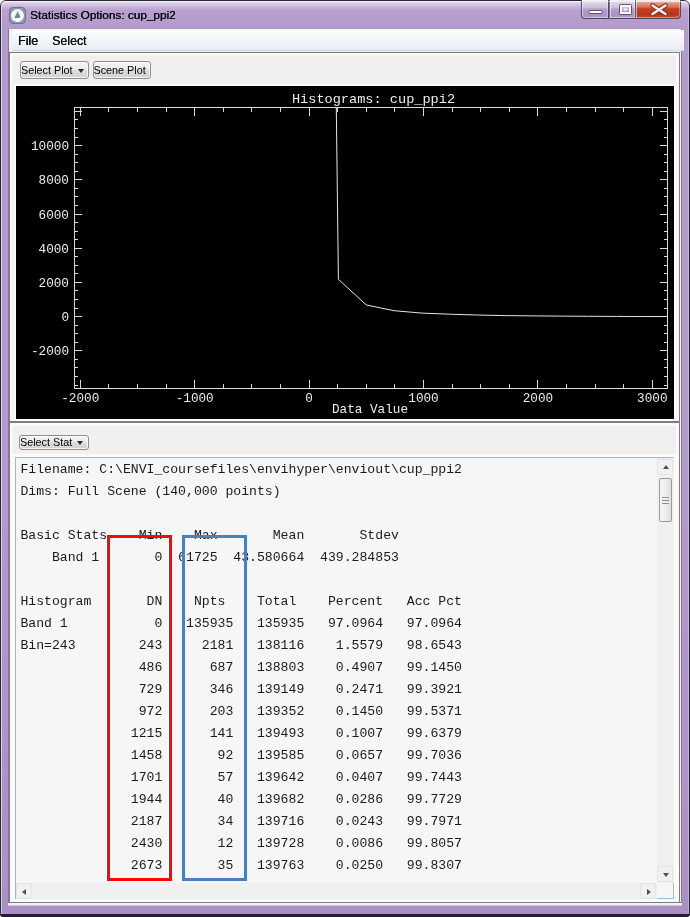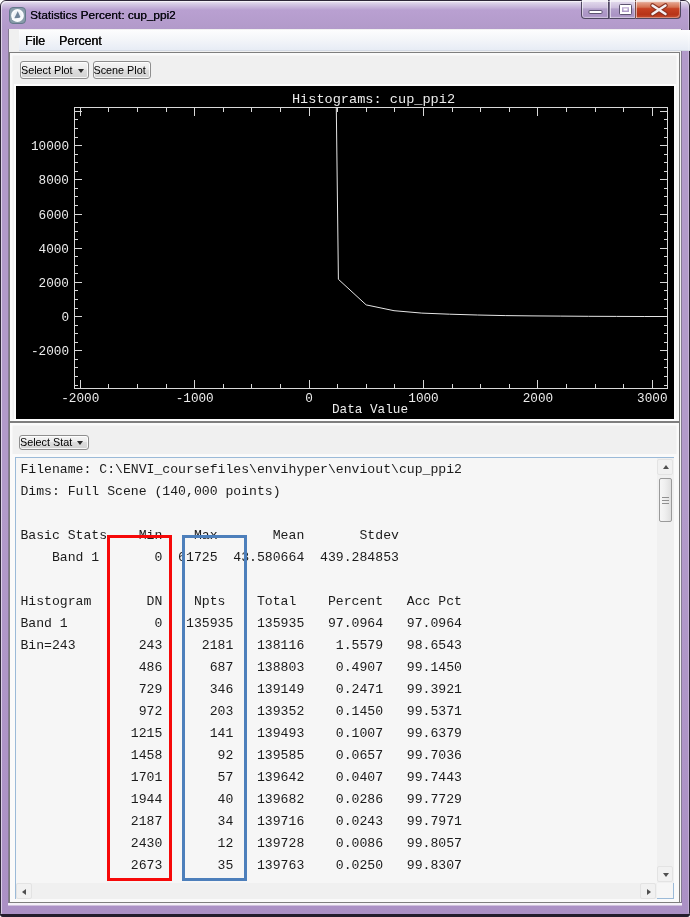--- a/index.html
+++ b/index.html
@@ -13,21 +13,21 @@
 #title{position:absolute;left:30px;top:7.5px;font-size:11.8px;color:#0a0a12;text-shadow:0.3px 0 0 #0a0a12;z-index:5;}
 #caps{position:absolute;left:581px;top:0px;z-index:6;}
 .cap{position:absolute;top:0;height:19px;border:1px solid #4f4760;border-top:none;overflow:hidden;}
 #cap-min{left:0;width:28px;border-radius:0 0 0 4px;}
 #cap-max{left:28px;width:26px;border-left:1px solid #796f8c;border-right:none;}
 #cap-close{left:54px;width:46px;border-radius:0 0 4px 0;border-left:1px solid #7a4a42;}
 .lav{background:linear-gradient(#e7e0f0 0%,#cdbedd 42%,#b3a0cb 50%,#aa93c4 85%,#b6a3cd 100%);}
 .capin{position:absolute;left:0;top:0;right:0;bottom:0;box-shadow:inset 1px 1px 0 rgba(255,255,255,.55),inset -1px -1px 0 rgba(255,255,255,.35);border-radius:inherit;}
 #cap-close{background:linear-gradient(#eddfd9 0%,#e29a82 18%,#d4704f 40%,#c64122 48%,#b73418 80%,#c54e31 100%);}
 #client{position:absolute;left:8px;top:29px;width:674px;height:874px;background:#f0f0f0;border:1px solid #847a92;border-top:none;box-shadow:0 2.5px 0 rgba(252,251,253,.9);z-index:10;}
-#menubar{position:absolute;left:19px;top:30px;width:672px;height:21px;background:linear-gradient(#fdfdfe,#f3f5f9 50%,#e7ecf5);border-bottom:1px solid #d4dae4;z-index:12;}
+#menubar{position:absolute;left:12px;top:30px;width:672px;height:21px;background:linear-gradient(#fdfdfe,#f3f5f9 50%,#e7ecf5);border-bottom:1px solid #d4dae4;z-index:12;}
 .menu{position:absolute;top:4px;font-size:12.4px;color:#0d0d0d;text-shadow:0.35px 0 0 #0d0d0d;}
 .frame{position:absolute;border:1px solid #7e7e7e;background:#f0f0f0;box-shadow:inset 0 0 0 2.5px #fafafa;z-index:11;}
 .btn{position:absolute;z-index:13;border:1px solid #8e8e8e;border-radius:3px;
  background:linear-gradient(#f5f5f5,#ebebeb 45%,#dddddd 50%,#d2d2d2);
  box-shadow:inset 0 0 0 1px rgba(255,255,255,.8);
  font-size:10.8px;color:#000;display:flex;align-items:center;justify-content:flex-start;}
 .arr{display:inline-block;width:0;height:0;border-left:3.5px solid transparent;border-right:3.5px solid transparent;border-top:4px solid #2a2a2a;margin-left:5px;position:relative;top:1px;}
 #plotwhite{position:absolute;left:14px;top:84px;width:662px;height:336.5px;background:#fdfdfd;z-index:12;}
 #plotblack{position:absolute;left:16px;top:86px;width:658px;height:333px;background:#000;z-index:13;}
 #textwidget{position:absolute;left:15px;top:457px;width:659px;height:442px;border:1px solid #9bbad8;background:#f6f6f6;box-shadow:0 0 0 3px #fafafa;z-index:12;}
@@ -63,25 +63,25 @@
         <path d="M16.5 5.5 L29.5 14 M29.5 5.5 L16.5 14" stroke="#f4f1f4" stroke-width="2.4" stroke-linecap="round" fill="none"></path>
       </svg>
  </div>
 </div>
 <svg id="icon" width="17" height="17" style="position:absolute;left:9px;top:7px;z-index:6;">
  <rect x="0.5" y="0.5" width="16" height="16" rx="3.5" fill="#889ca9" stroke="#64788b"></rect>
  <circle cx="8.5" cy="8.5" r="5.4" fill="#eef2f6" stroke="#fafcfe" stroke-width="2"></circle>
  <path d="M5.3 11.2 L8.7 4.2 L11.8 10.8 Z" fill="#70859a"></path>
  <path d="M3.2 11.8 Q8.5 14.8 13.8 9.2" fill="none" stroke="#fafcfe" stroke-width="1.6"></path>
 </svg>
-<div id="title">Statistics Percent: cup_ppi2</div>
+<div id="title">Statistics Options: cup_ppi2</div>
 <div id="client"></div>
 <div id="menubar">
  <div class="menu" style="left:6px;">File</div>
- <div class="menu" style="left:40px;">Percent</div>
+ <div class="menu" style="left:40px;">Select</div>
 </div>
 <div class="frame" id="frameTop" style="left:9px;top:52px;width:671px;height:370px;"></div>
 <div class="frame" id="frameBot" style="left:9px;top:422px;width:671px;height:480.5px;"></div>
 <div class="btn" style="left:20px;top:60.5px;width:68.5px;height:18.5px;">Select Plot<span class="arr"></span></div>
 <div class="btn" style="left:92.5px;top:60.5px;width:58px;height:18.5px;">Scene Plot</div>
 <div id="plotwhite"></div>
 <div id="plotblack">
 <svg id="plotsvg" width="658" height="333" viewBox="0 0 658 333">
 <rect x="58.3" y="21.5" width="593.5" height="280.9" fill="none" stroke="#d9d9d9" stroke-width="1" shape-rendering="crispEdges"></rect>
 <path d="M64.3 302.4 V294.4 M64.3 21.5 V29.5 M92.9 302.4 V298.4 M92.9 21.5 V25.5 M121.5 302.4 V298.4 M121.5 21.5 V25.5 M150.1 302.4 V298.4 M150.1 21.5 V25.5 M178.7 302.4 V294.4 M178.7 21.5 V29.5 M207.3 302.4 V298.4 M207.3 21.5 V25.5 M235.9 302.4 V298.4 M235.9 21.5 V25.5 M264.5 302.4 V298.4 M264.5 21.5 V25.5 M293.1 302.4 V294.4 M293.1 21.5 V29.5 M321.7 302.4 V298.4 M321.7 21.5 V25.5 M350.3 302.4 V298.4 M350.3 21.5 V25.5 M378.9 302.4 V298.4 M378.9 21.5 V25.5 M407.5 302.4 V294.4 M407.5 21.5 V29.5 M436.1 302.4 V298.4 M436.1 21.5 V25.5 M464.7 302.4 V298.4 M464.7 21.5 V25.5 M493.3 302.4 V298.4 M493.3 21.5 V25.5 M521.9 302.4 V294.4 M521.9 21.5 V29.5 M550.5 302.4 V298.4 M550.5 21.5 V25.5 M579.1 302.4 V298.4 M579.1 21.5 V25.5 M607.7 302.4 V298.4 M607.7 21.5 V25.5 M636.3 302.4 V294.4 M636.3 21.5 V29.5 M58.3 25.4 H66.3 M651.8 25.4 H643.8 M58.3 33.95 H62.3 M651.8 33.95 H647.8 M58.3 42.5 H62.3 M651.8 42.5 H647.8 M58.3 51.05 H62.3 M651.8 51.05 H647.8 M58.3 59.6 H66.3 M651.8 59.6 H643.8 M58.3 68.15 H62.3 M651.8 68.15 H647.8 M58.3 76.7 H62.3 M651.8 76.7 H647.8 M58.3 85.25 H62.3 M651.8 85.25 H647.8 M58.3 93.8 H66.3 M651.8 93.8 H643.8 M58.3 102.35 H62.3 M651.8 102.35 H647.8 M58.3 110.9 H62.3 M651.8 110.9 H647.8 M58.3 119.45 H62.3 M651.8 119.45 H647.8 M58.3 128 H66.3 M651.8 128 H643.8 M58.3 136.55 H62.3 M651.8 136.55 H647.8 M58.3 145.1 H62.3 M651.8 145.1 H647.8 M58.3 153.65 H62.3 M651.8 153.65 H647.8 M58.3 162.2 H66.3 M651.8 162.2 H643.8 M58.3 170.75 H62.3 M651.8 170.75 H647.8 M58.3 179.3 H62.3 M651.8 179.3 H647.8 M58.3 187.85 H62.3 M651.8 187.85 H647.8 M58.3 196.4 H66.3 M651.8 196.4 H643.8 M58.3 204.95 H62.3 M651.8 204.95 H647.8 M58.3 213.5 H62.3 M651.8 213.5 H647.8 M58.3 222.05 H62.3 M651.8 222.05 H647.8 M58.3 230.6 H66.3 M651.8 230.6 H643.8 M58.3 239.15 H62.3 M651.8 239.15 H647.8 M58.3 247.7 H62.3 M651.8 247.7 H647.8 M58.3 256.25 H62.3 M651.8 256.25 H647.8 M58.3 264.8 H66.3 M651.8 264.8 H643.8 M58.3 273.35 H62.3 M651.8 273.35 H647.8 M58.3 281.9 H62.3 M651.8 281.9 H647.8 M58.3 290.45 H62.3 M651.8 290.45 H647.8 M58.3 299 H62.3 M651.8 299 H647.8" stroke="#d9d9d9" stroke-width="1" fill="none" shape-rendering="crispEdges"></path>

